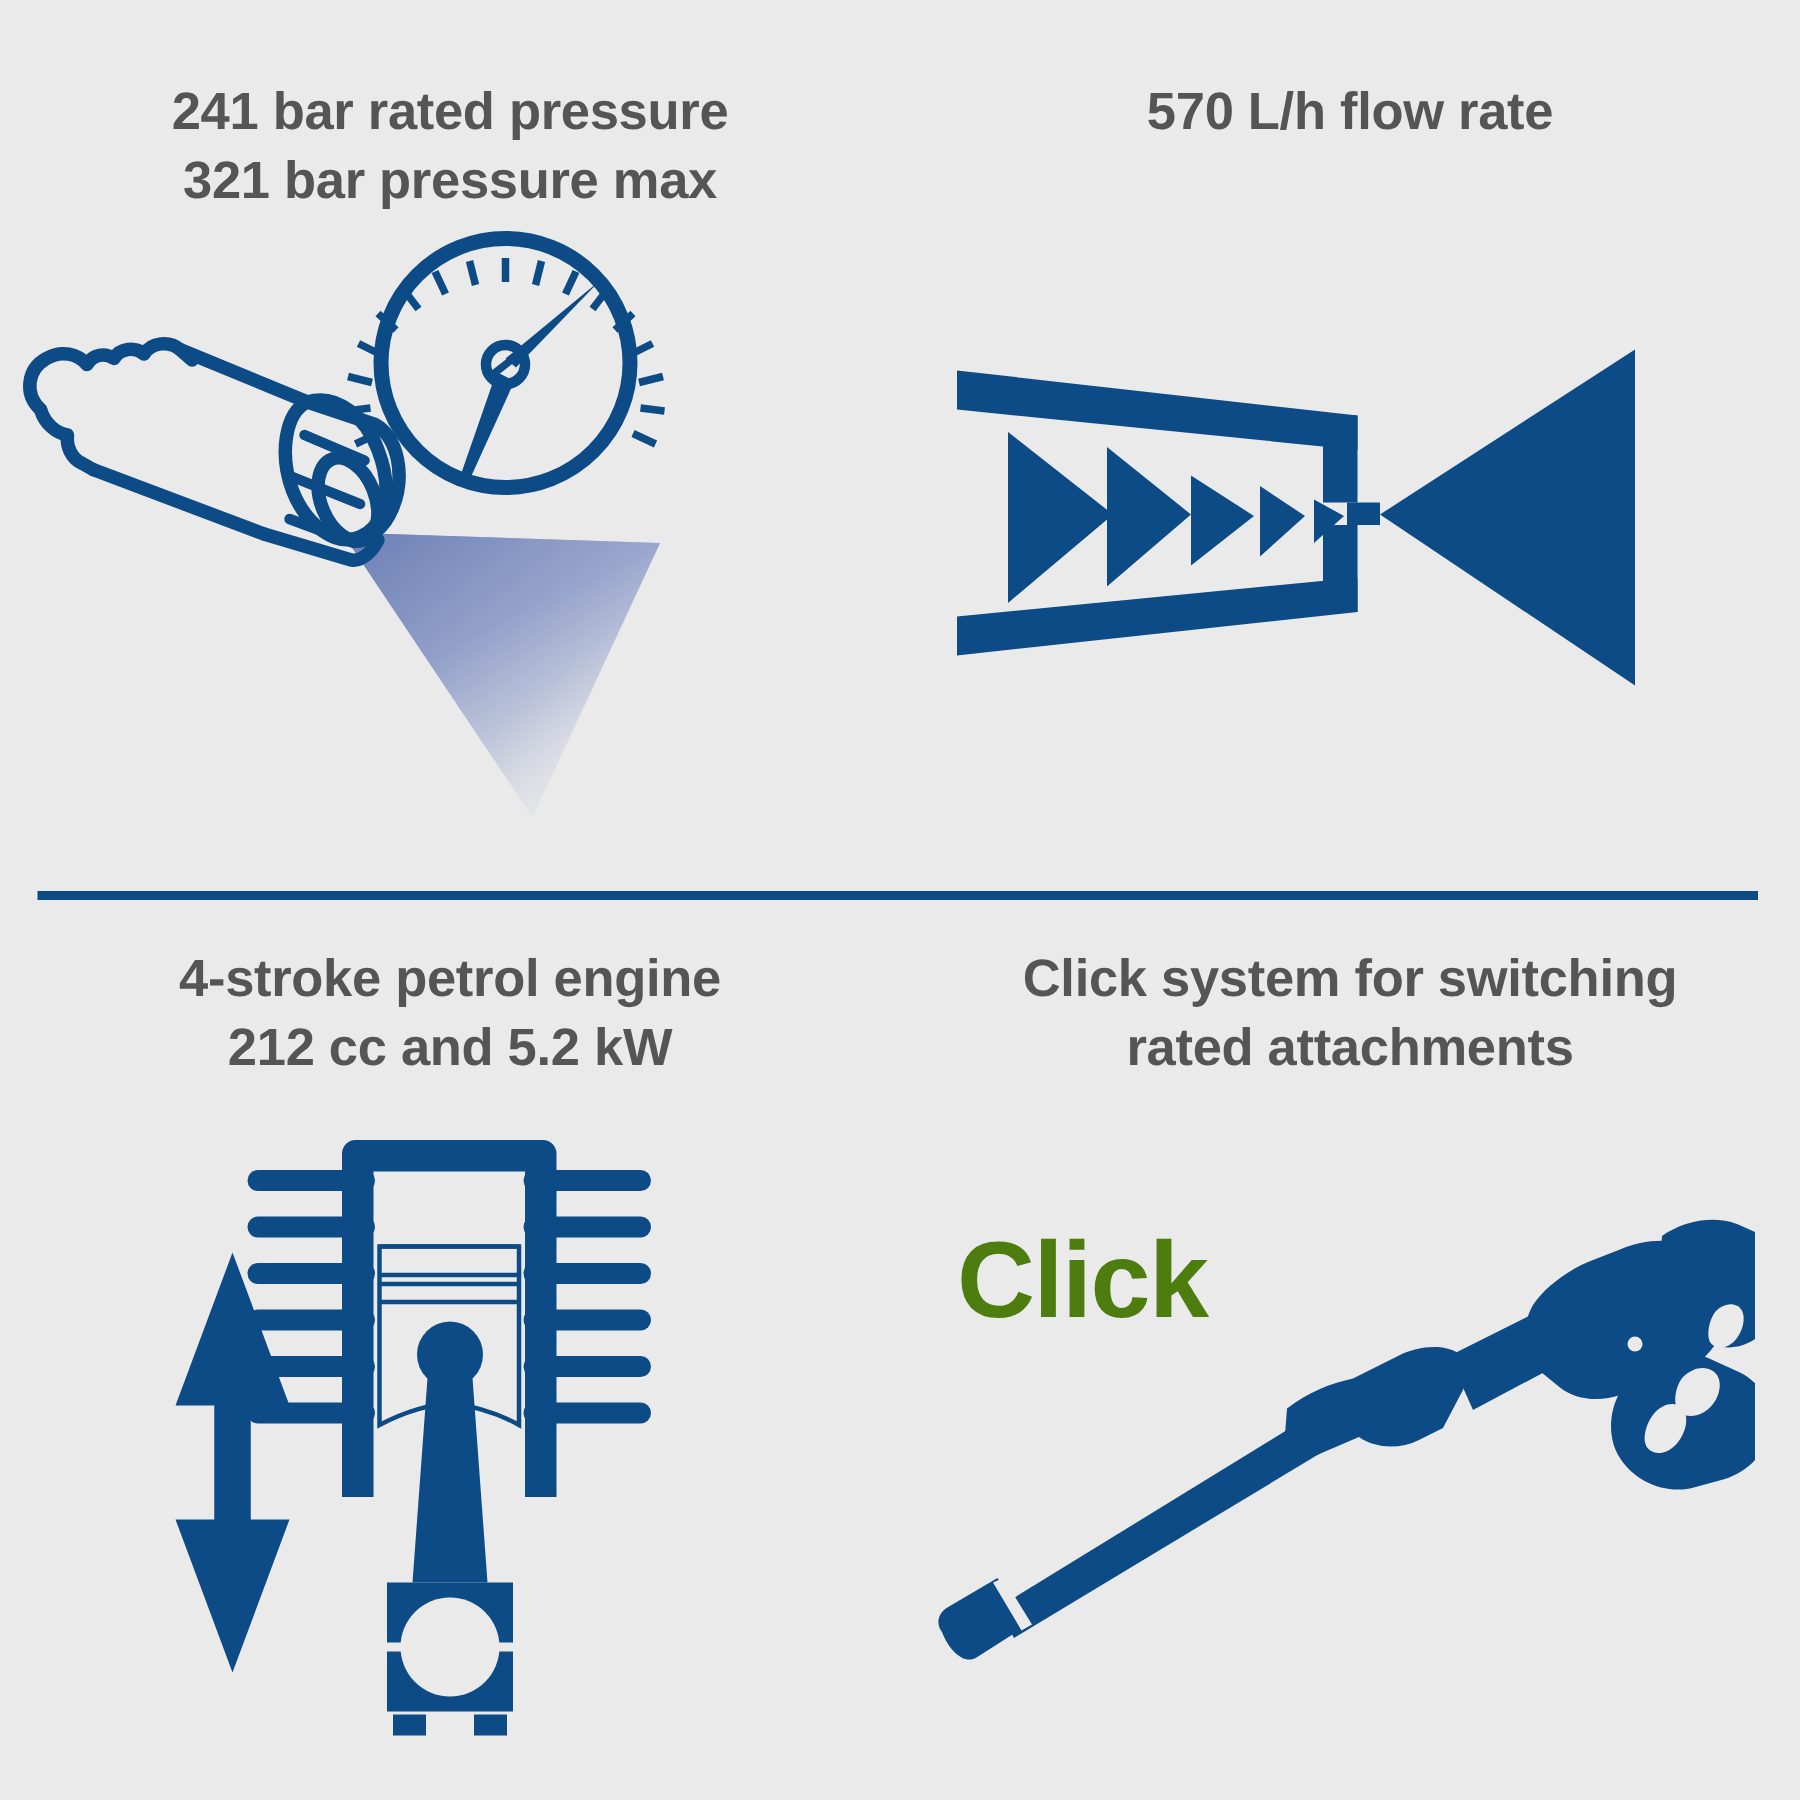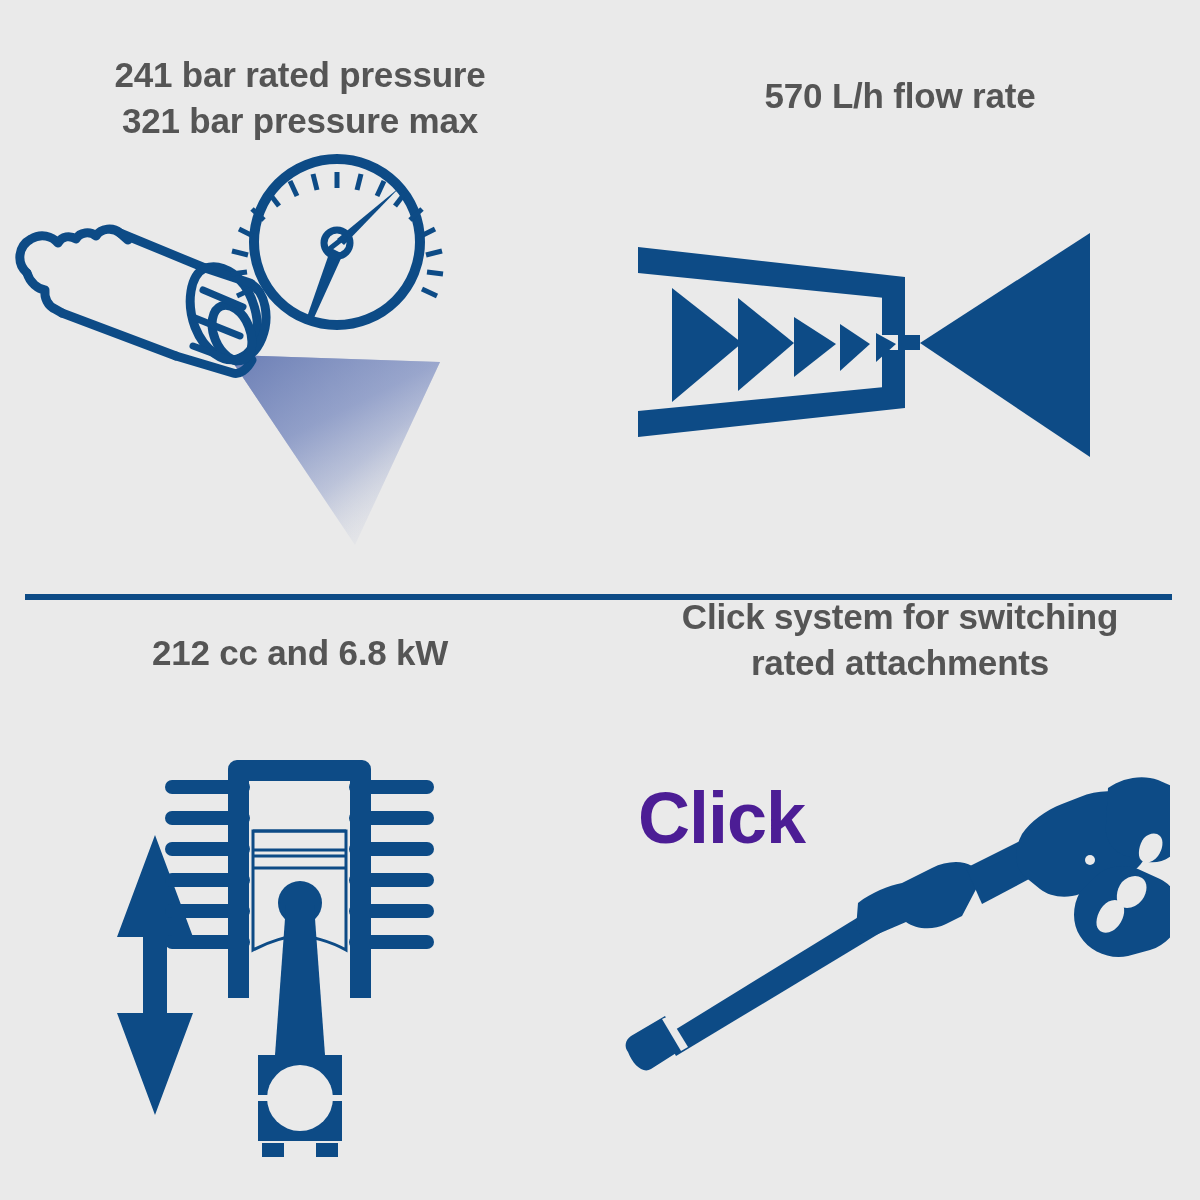--- a/index.html
+++ b/index.html
@@ -21,60 +21,60 @@
     height: 1112px;
     background: #eaeaea;
   }
   .quadrant {
     position: absolute;
     box-sizing: border-box;
   }
   .q-tl { left: 0;    top: 0;    width: 600px; height: 598px; }
   .q-tr { left: 600px; top: 0;   width: 600px; height: 598px; }
   .q-bl { left: 0;    top: 600px; width: 600px; height: 600px; }
-  .q-br { left: 600px; top: 564px; width: 600px; height: 600px; }
+  .q-br { left: 600px; top: 600px; width: 600px; height: 600px; }
 
   .caption {
     position: absolute;
     left: 0;
     width: 100%;
     text-align: center;
     color: #555555;
     font-weight: bold;
     font-size: 35px;
     line-height: 46px;
     letter-spacing: -0.2px;
   }
   .caption .line {
     display: block;
     white-space: nowrap;
   }
   .cap-tl { top: 52px; }
-  .cap-tr { top: 52px; margin-top: 21px; }
+  .cap-tr { top: 52px; }
   .cap-bl { top: 30px; }
   .cap-br { top: 30px; }
 
   .divider {
     position: absolute;
     left: 25px;
     top: 594px;
     width: 1147px;
     height: 6px;
     background: #0d4b86;
   }
 
   .art {
     position: absolute;
   }
 
   .click-word {
     position: absolute;
     left: 38px;
     top: 218px;
-    color: #4c1d95;
+    color: #4d7c0f;
     font-weight: bold;
     font-size: 72px;
     line-height: 72px;
     letter-spacing: -1px;
   }
 </style>
 </head>
 <body>
 
 <div id="infographic">
@@ -193,21 +193,22 @@
 
       <g fill="#0d4b86">
         <polygon points="300,118 470,8 470,232"></polygon>
       </g>
     </svg>
   </div>
 
   <div class="quadrant q-bl">
 
     <div class="caption cap-bl">
-      <span class="line">212 cc and 6.8 kW</span>
+      <span class="line">4-stroke petrol engine</span>
+      <span class="line">212 cc and 5.2 kW</span>
     </div>
 
     <svg class="art" style="left:110px; top:155px;" width="380" height="420" viewBox="0 0 380 420">
 
       <g fill="#0d4b86">
         <polygon points="45,80 83,182 57,182 57,258 33,258 33,182 7,182"></polygon>
         <polygon points="45,360 83,258 57,258 57,182 33,182 33,258 7,258"></polygon>
       </g>
 
       <g>

